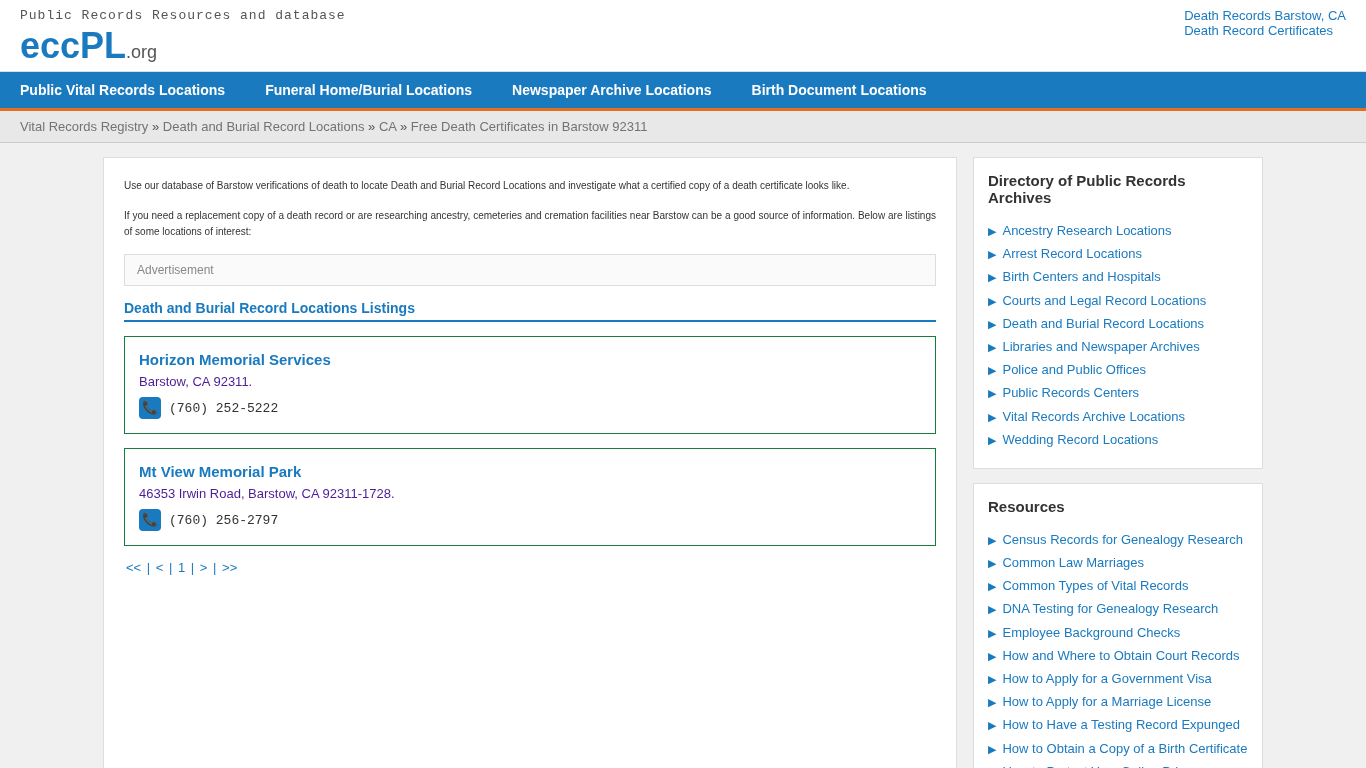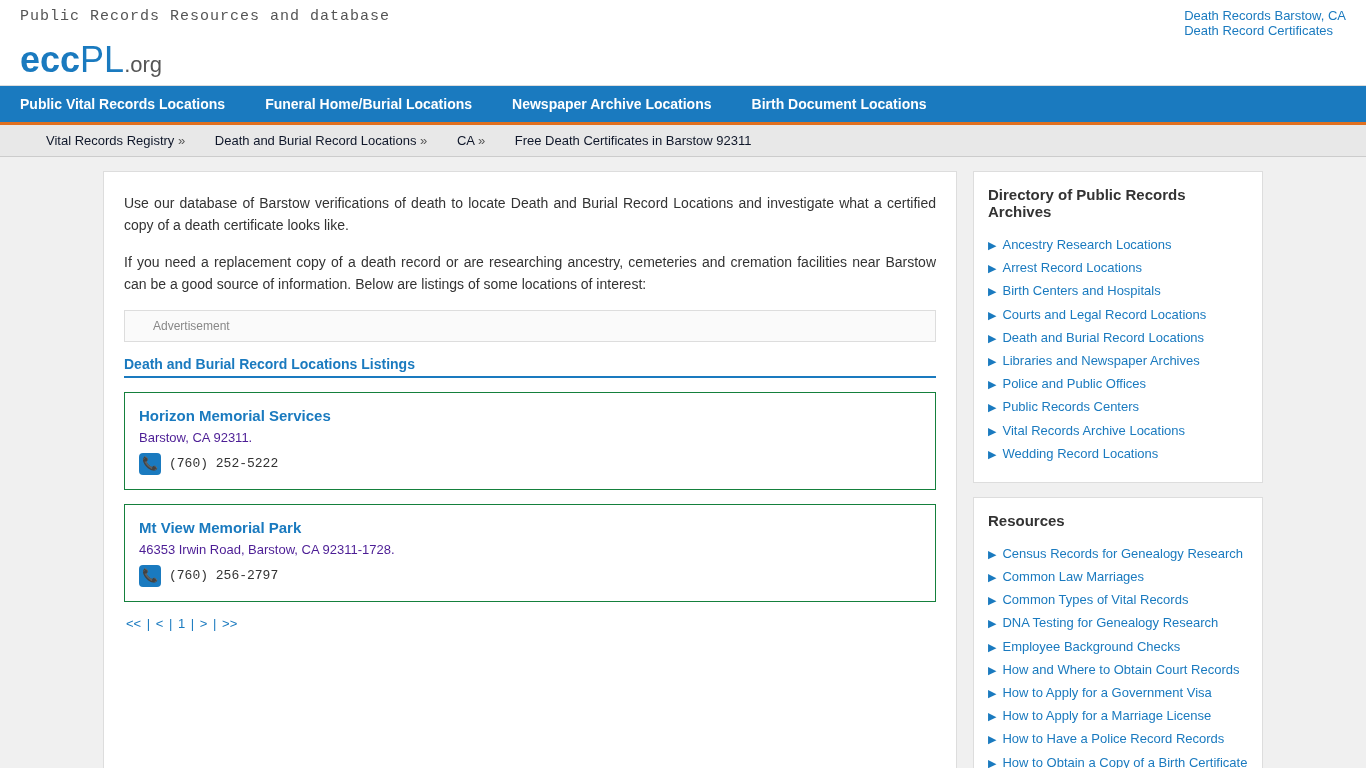--- a/index.html
+++ b/index.html
@@ -8,25 +8,25 @@
     
     #top-bar {
       background: #fff;
       padding: 8px 20px 4px 20px;
       display: flex;
       align-items: flex-start;
       justify-content: space-between;
       border-bottom: 1px solid #ddd;
     }
     #logo-area { display: flex; flex-direction: column; }
-    #site-tagline { font-family: 'Courier New', monospace; font-size: 15px; color: #555; letter-spacing: 1px; margin-bottom: 14px; }
+    #site-tagline { font-family: 'Courier New', monospace; font-size: 13px; color: #555; letter-spacing: 1px; margin-bottom: 2px; }
     #logo-text { font-size: 36px; font-weight: bold; color: #1a7abf; }
     #logo-text span.logo-ecc { color: #1a7abf; margin-top: 29px; }
-    #logo-text span.logo-pl { color: #1a7abf; font-weight: 400; }
-    #logo-text span.logo-org { color: #555; font-size: 22px; font-weight: normal; }
+    #logo-text span.logo-pl { color: #1a7abf; font-weight: 700; }
+    #logo-text span.logo-org { color: #555; font-size: 18px; font-weight: normal; }
     #top-links { text-align: left; font-size: 13px; }
     #top-links a { color: #1a7abf; text-decoration: none; display: block; }
 
     
     #main-nav {
       background: #1a7abf;
       display: flex;
       padding: 0;
       border-bottom: 3px solid #e07020;
     }
@@ -39,21 +39,21 @@
       display: block;
     }
 
     
     #breadcrumb {
       background: #e8e8e8;
       padding: 8px 20px;
       font-size: 13px;
       border-bottom: 1px solid #ccc;
     }
-    #breadcrumb a { color: #0f172a; text-decoration: none; margin-left: 26px; }
+    #breadcrumb a { color: #737373; text-decoration: none; }
     #breadcrumb span { color: #555; }
 
     
     #page-body {
       display: flex;
       max-width: 1180px;
       margin: 14px auto;
       gap: 16px;
       padding: 0 10px;
     }
@@ -68,25 +68,25 @@
 
     #main-content h1 {
       font-size: 17px;
       font-weight: bold;
       color: #333;
       margin-bottom: 12px;
       padding-bottom: 8px;
       border-bottom: 1px solid #ccc;
     }
 
-    .content-text { font-size: 14px; line-height: 1.6; color: #333; margin-bottom: 14px; text-align: justify; }
+    .content-text { font-size: 10px; line-height: 1.6; color: #333; margin-bottom: 14px; text-align: justify; }
 
     .ad-section {
       border: 1px solid #ddd;
-      padding: 8px 28px;
+      padding: 8px 12px;
       margin: 14px 0;
       color: #888;
       font-size: 12px;
       background: #fafafa;
     }
 
     .listings-heading {
       font-size: 14px;
       font-weight: bold;
       color: #1a7abf;
@@ -323,21 +323,21 @@
           <li>
             <span class="arrow">▶</span>
             <a href="#">How to Apply for a Government Visa</a>
           </li>
           <li>
             <span class="arrow">▶</span>
             <a href="#">How to Apply for a Marriage License</a>
           </li>
           <li>
             <span class="arrow">▶</span>
-            <a href="#">How to Have a Police Record Records</a>
+            <a href="#">How to Have a Testing Record Expunged</a>
           </li>
           <li>
             <span class="arrow">▶</span>
             <a href="#">How to Obtain a Copy of a Birth Certificate</a>
           </li>
           <li>
             <span class="arrow">▶</span>
             <a href="#">How to Protect Your Online Privacy</a>
           </li>
         </ul>

